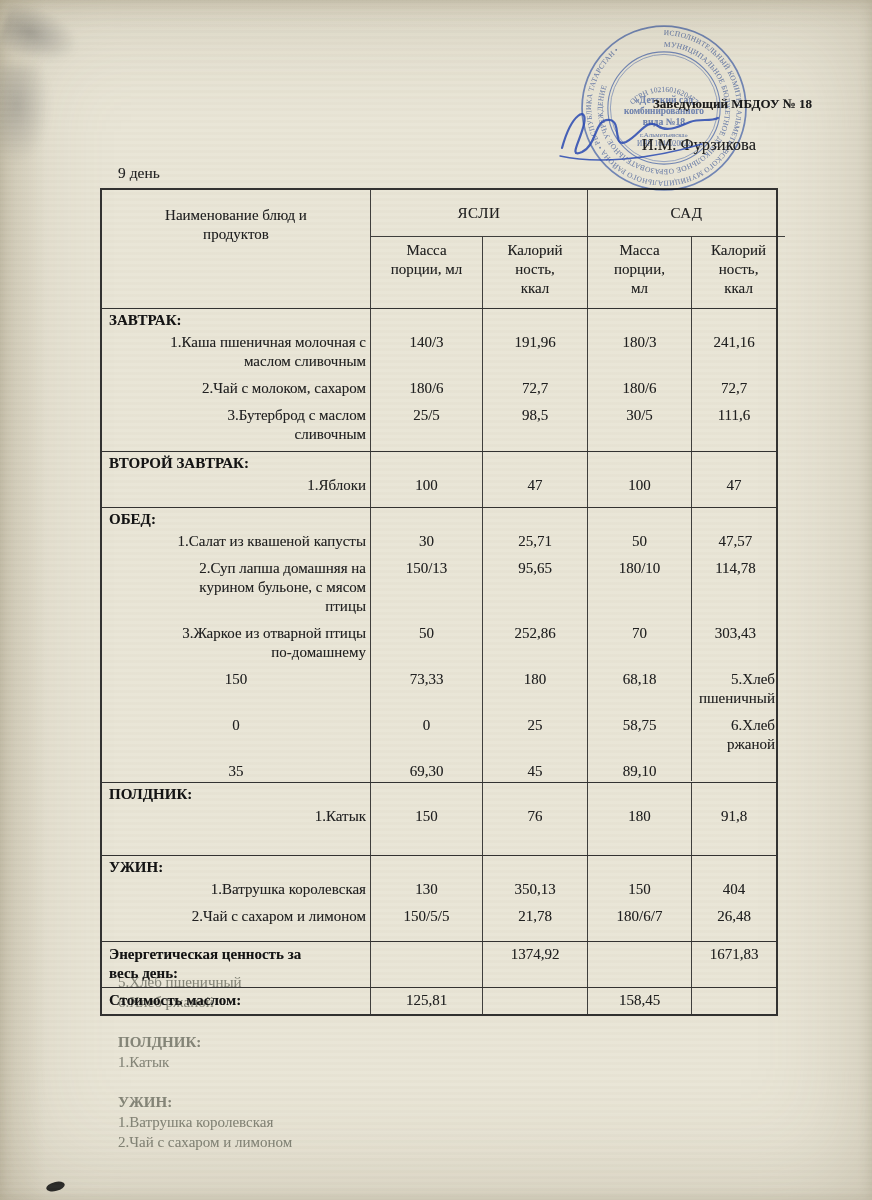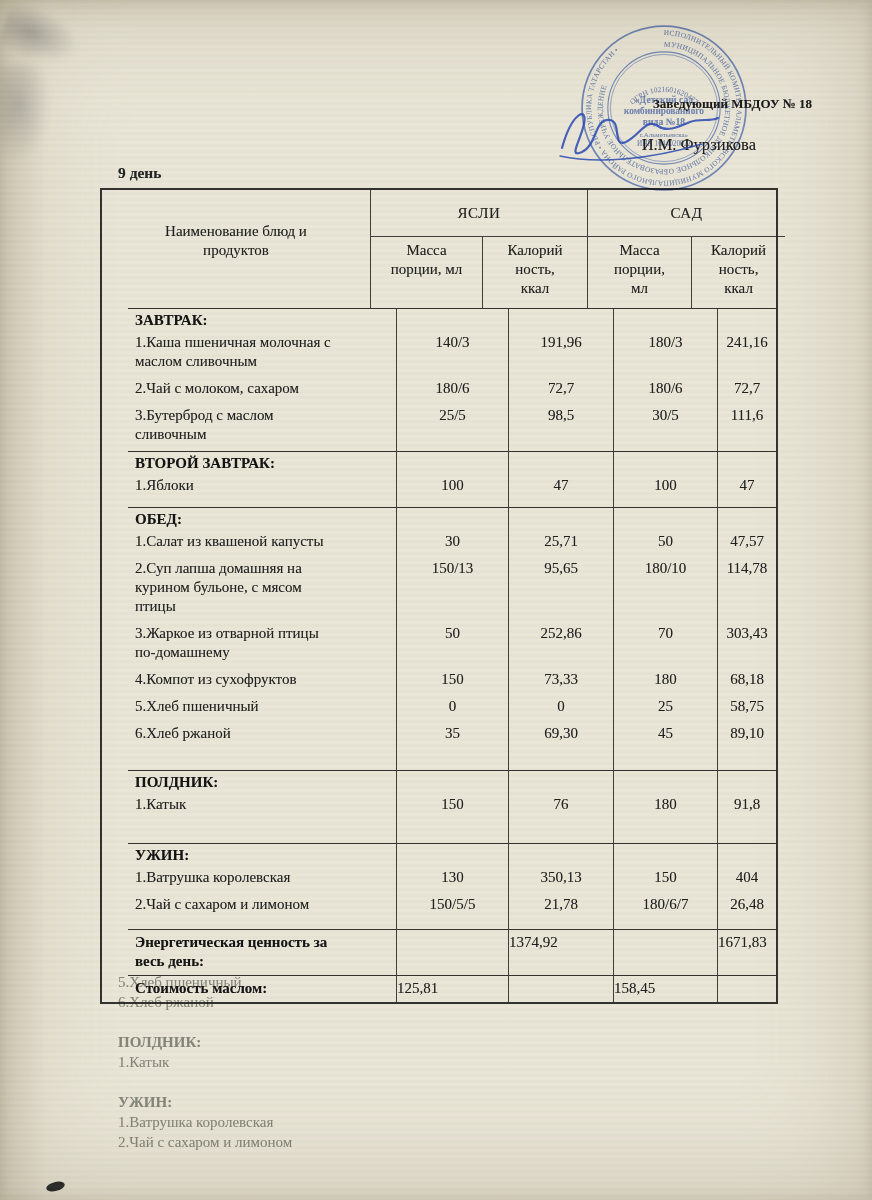--- a/index.html
+++ b/index.html
@@ -28,53 +28,53 @@
   .smudge-b{ position:absolute; left:-6px; top:66px; width:56px; height:96px;
     background: radial-gradient(ellipse at 40% 40%, rgba(90,90,90,.30), rgba(0,0,0,0) 72%);
     filter: blur(3px); }
   .ink-blot{ position:absolute; left:46px; top:1182px; width:19px; height:9px;
     background:#161616; border-radius:50%; transform: rotate(-14deg); opacity:.9; }
 
   
   .approval-title{ position:absolute; top:96px; right:60px; font-size:13px; font-weight:bold;
     color:#1c1c1c; z-index:4; }
   .approver-name{ position:absolute; top:135px; right:116px; font-size:16.5px; color:#1d1d1d; z-index:4; }
-  .day-label{ position:absolute; left:118px; top:164px; font-size:15.5px; font-weight:bold; z-index:4; }
+  .day-label{ position:absolute; left:118px; top:164px; font-size:15.5px; font-weight:normal; z-index:4; }
 
   .signature-svg{ position:absolute; left:552px; top:100px; width:176px; height:74px; z-index:5; }
   .stamp-svg{ position:absolute; left:578px; top:22px; width:172px; height:172px; z-index:3;
     opacity:.68; mix-blend-mode:multiply; filter: blur(.3px); }
 
   
   .menu-table{ position:absolute; left:100px; top:188px; width:678px; z-index:2;
     border:2.2px solid rgba(35,35,35,.92); font-size:15px; line-height:19px; color:#212121; }
 
   .thead{ display:grid; grid-template-columns:268px 112px 105px 104px 1fr;
     grid-template-rows:46px auto; text-align:center; }
-  .name-h{ grid-column:1; grid-row:1/3; padding-top:32px; white-space:pre-line; }
+  .name-h{ grid-column:1; grid-row:1/3; padding-top:16px; white-space:pre-line; }
   .gh{ display:flex; align-items:center; justify-content:center; letter-spacing:.6px; }
   .g1{ grid-column:2/4; grid-row:1; }
   .g2{ grid-column:4/6; grid-row:1; }
   .sub{ grid-row:2; padding:4px 19px 10px; white-space:pre-line;
     border-top:1.6px solid rgba(40,40,40,.88); }
   .s1{ grid-column:2; } .s2{ grid-column:3; } .s3{ grid-column:4; } .s4{ grid-column:5; }
   .bl{ border-left:1.6px solid rgba(40,40,40,.88); }
 
-  .grid5{ display:grid; grid-template-columns:268px 112px 105px 104px 1fr;margin-left:26px; }
+  .grid5{ display:grid; grid-template-columns:268px 112px 105px 104px 1fr; }
   .grid5 > div:nth-child(5n+2),
   .grid5 > div:nth-child(5n+3),
   .grid5 > div:nth-child(5n+4),
   .grid5 > div:nth-child(5n){ border-left:1.6px solid rgba(40,40,40,.88); }
   .sec, .total-row{ border-top:1.7px solid rgba(35,35,35,.92); }
 
   .sec .t{ font-weight:bold; color:#141414; padding:2px 2px 2px 7px; }
-  .sec .n{ padding:1px 4px 7px 7px; white-space:pre-line; }
+  .sec .n{ padding:1px 4px 7px 7px; white-space:pre-line;text-align:right; }
   .sec .v{ text-align:center; padding-top:1px; }
   .total-row .lab{ font-weight:bold; color:#141414; padding:3px 4px 4px 7px; white-space:pre-line; }
-  .total-row .v{ text-align:left; padding-top:3px; }
+  .total-row .v{ text-align:center; padding-top:3px; }
 
   
   .ghost{ position:absolute; left:118px; top:972px; width:430px; z-index:1;
     font-size:15px; line-height:20px; color:rgba(92,95,78,.45); filter:blur(.6px); }
   .ghost .gl{ min-height:20px; }
   .ghost .gb{ font-weight:bold; }
 </style>
 </head>
 <body>
 
@@ -224,21 +224,20 @@
       <div class="v">180/10</div>
       <div class="v">114,78</div>
 
       <div class="n">3.Жаркое из отварной птицы
 по-домашнему</div>
       <div class="v">50</div>
       <div class="v">252,86</div>
       <div class="v">70</div>
       <div class="v">303,43</div>
 
-      <div class="n">4.Компот из сухофруктов</div>
       <div class="v">150</div>
       <div class="v">73,33</div>
       <div class="v">180</div>
       <div class="v">68,18</div>
 
       <div class="n">5.Хлеб пшеничный</div>
       <div class="v">0</div>
       <div class="v">0</div>
       <div class="v">25</div>
       <div class="v">58,75</div>

